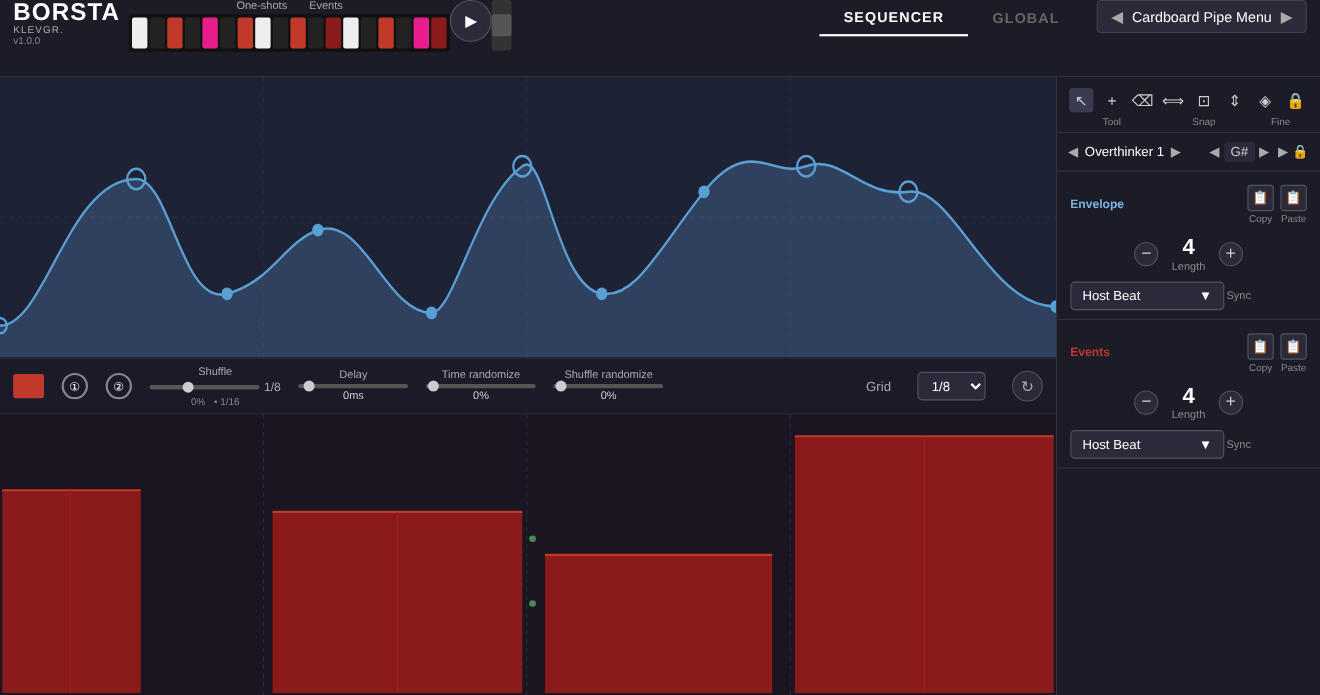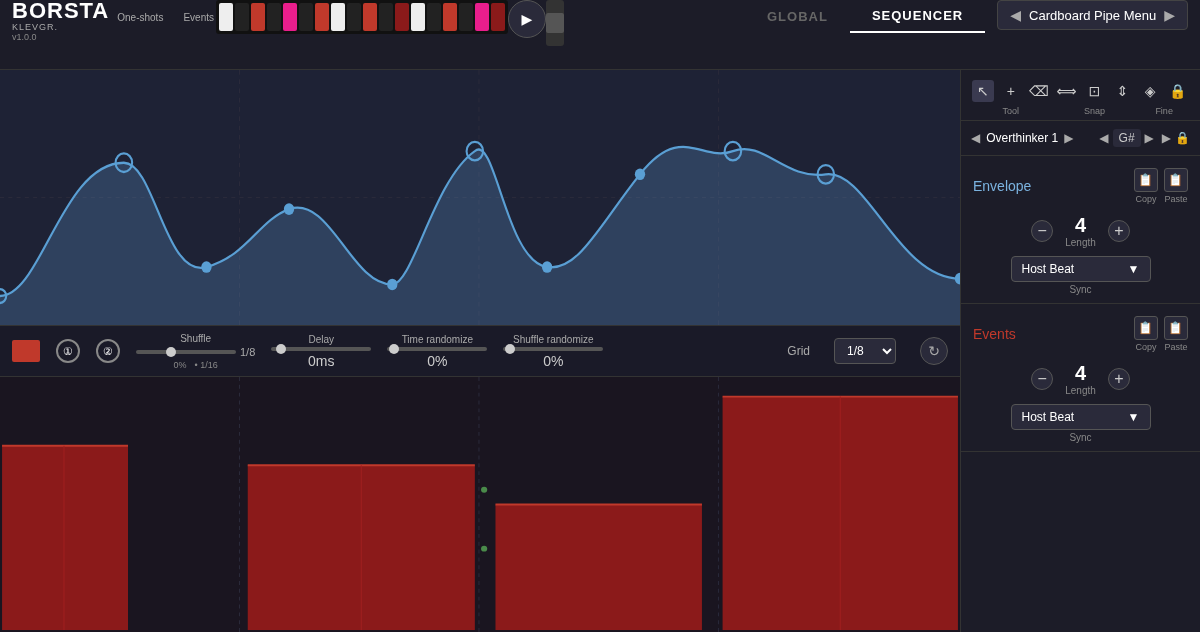--- a/index.html
+++ b/index.html
@@ -55,20 +55,21 @@
       font-size: 13px;
       cursor: pointer;
       display: flex;
       align-items: center;
       gap: 8px;
     }
     .preset-btn .edit-icon { color: #aaa; font-size: 12px; }
 
     .piano-roll-container {
       display: flex;
+      flex-direction: column;
       align-items: center;
       gap: 2px;
     }
     .piano-roll-labels {
       display: flex;
       gap: 20px;
       font-size: 10px;
       color: #aaa;
     }
     .piano-roll {
@@ -215,21 +216,21 @@
       display: flex;
       flex-direction: column;
       align-items: center;
       gap: 2px;
     }
     .param-label {
       font-size: 10px;
       color: #aaa;
     }
     .param-value {
-      font-size: 14px;
+      font-size: 10px;
       color: #ccc;
     }
     .slider-row {
       display: flex;
       align-items: center;
       gap: 4px;
     }
     .h-slider {
       width: 100px;
       height: 4px;
@@ -368,22 +369,22 @@
       padding: 12px 12px 8px;
       border-bottom: 1px solid #333;
     }
     .panel-section-header {
       display: flex;
       align-items: center;
       justify-content: space-between;
       margin-bottom: 10px;
     }
     .panel-section-title {
-      font-size: 14px;
-      font-weight: 400;
+      font-size: 11px;
+      font-weight: 700;
     }
     .panel-section-title.envelope { color: #7bb3e0; }
     .panel-section-title.events { color: #c0392b; }
 
     .copy-paste-btns {
       display: flex;
       gap: 6px;
     }
     .copy-paste-btn {
       display: flex;
@@ -438,21 +439,21 @@
       text-align: center;
     }
     .length-label {
       font-size: 10px;
       color: #888;
       text-align: center;
     }
 
     .sync-control {
       display: flex;
-      flex-direction: column;
+      flex-direction: row;
       align-items: center;
       gap: 2px;
     }
     .sync-select {
       background: #2a2a3a;
       border: 1px solid #555;
       border-radius: 4px;
       color: #fff;
       padding: 5px 10px;
       font-size: 12px;
@@ -514,22 +515,22 @@
     </div>
   </div>
 
   <div class="play-btn">▶</div>
 
   <div class="vertical-slider">
     <div class="vertical-slider-thumb"></div>
   </div>
 
   <div class="seq-global-tabs">
+    <button class="tab-btn active">SEQUENCER</button>
     <button class="tab-btn inactive">GLOBAL</button>
-    <button class="tab-btn active">SEQUENCER</button>
   </div>
 
   <div class="menu-nav">
     <span class="nav-arrow">◀</span>
     <span>Cardboard Pipe Menu</span>
     <span class="nav-arrow">▶</span>
   </div>
 </div>
 
 <div class="main-content">

